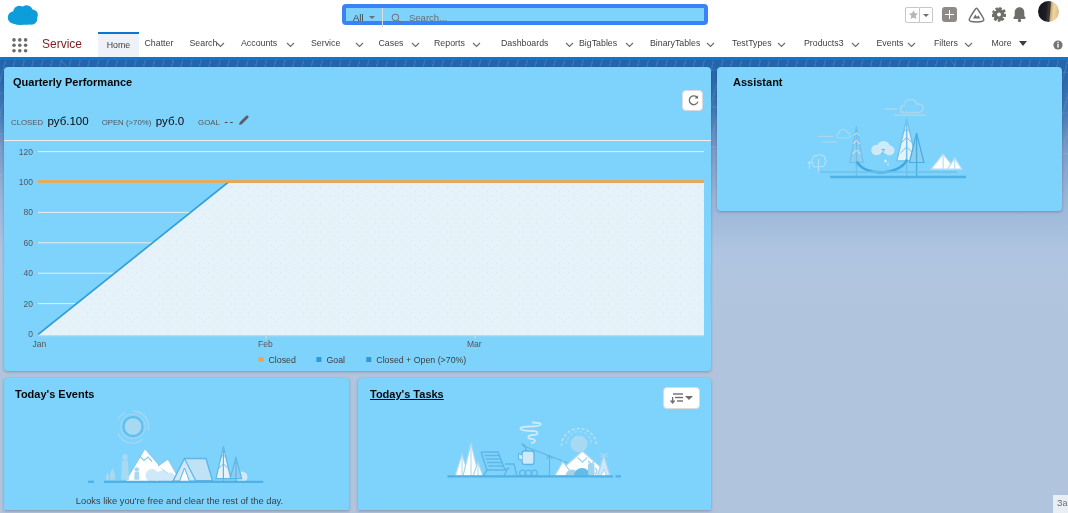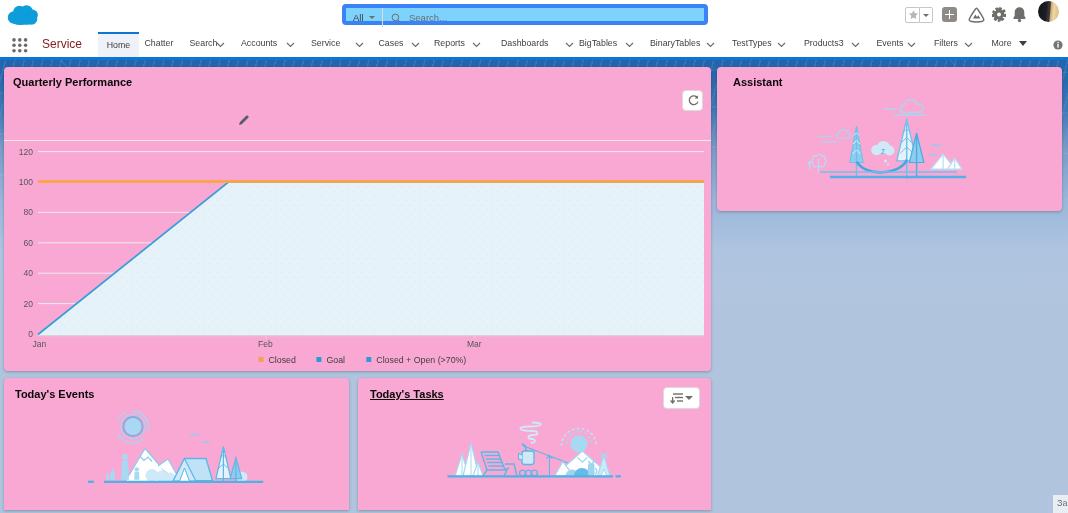--- a/index.html
+++ b/index.html
@@ -16,21 +16,21 @@
 
 #searchbox { position:absolute; left:342px; top:4px; width:366px; height:21px; border:4px solid #3b82f6; border-radius:4px; background:#7dd3fc; }
 #searchbox .all { position:absolute; left:0; top:0; width:37px; height:19px; border-right:1px solid #dddbda; font-size:9.5px; color:#3e3e3c; line-height:19px; padding-left:7px; }
 #searchbox .all:after { content:""; position:absolute; right:7px; top:8px; border-left:3.2px solid transparent; border-right:3.2px solid transparent; border-top:3.8px solid #706e6b; }
 #searchbox .ph { position:absolute; left:63px; top:4px; font-size:9.5px; color:#6b6d70; }
 
 .tab { position:absolute; top:30px; height:26.5px; font-size:8.8px; color:#3e3e3c; line-height:26.5px; white-space:nowrap; }
 #hometab { position:absolute; left:98px; top:31.5px; width:41px; height:25px; background:#eef1f8; border-top:2.5px solid #0b76d3; color:#3e3e3c; font-size:8.8px; text-align:center; line-height:22px; }
 svg.chv { position:absolute; top:42px; }
 
-.card { position:absolute; background:#f9a8d4; border-radius:4px; box-shadow:0 1px 3px rgba(0,0,0,0.25); }
+.card { position:absolute; background:#7dd3fc; border-radius:4px; box-shadow:0 1px 3px rgba(0,0,0,0.25); }
 #qcard { left:4px; top:67px; width:707px; height:304px; }
 #acard { left:717px; top:67px; width:345px; height:144px; }
 #ecard { left:4px; top:378px; width:345px; height:132px; border-radius:4px 4px 0 0; }
 #tcard { left:358px; top:378px; width:353px; height:132px; border-radius:4px 4px 0 0; }
 .ctitle { position:absolute; font-weight:bold; font-size:11px; color:#080707; white-space:nowrap; }
 
 .meta { position:absolute; white-space:nowrap; }
 .mlabel { font-size:7.8px; color:#54565b; }
 .mval { font-size:11.5px; color:#080707; }
 
@@ -184,20 +184,23 @@
 </div>
 
 <svg class="abs" style="left:1053px;top:40px" width="10" height="10" viewBox="0 0 10 10">
     <circle cx="5" cy="5" r="4.6" fill="#747474"></circle>
     <rect x="4.3" y="4" width="1.4" height="3.6" fill="#fff"></rect>
     <rect x="4.3" y="1.9" width="1.4" height="1.4" fill="#fff"></rect>
   </svg>
 
 <div class="card" id="qcard">
   <div class="ctitle" style="left:9px;top:9px;">Quarterly Performance</div>
+  <div class="meta" style="left:7px;top:44px;">
+    <span class="mlabel">CLOSED</span>&nbsp;<span class="mval">руб.100</span><span style="display:inline-block;width:13px;"></span><span class="mlabel">OPEN (&gt;70%)</span>&nbsp;<span class="mval">руб.0</span><span style="display:inline-block;width:12px;"></span><span class="mlabel" style="margin-left:2px;">GOAL</span>&nbsp;<span class="mval" style="color:#3e3e3c;letter-spacing:1.5px;">--</span>
+  </div>
   <svg class="abs" style="left:234px;top:46.5px" width="12" height="12" viewBox="0 0 13 13">
     <path d="M1.2 11.8 L1.9 8.9 L8.9 1.9 C9.4 1.4 10.2 1.4 10.7 1.9 L11.1 2.3 C11.6 2.8 11.6 3.6 11.1 4.1 L4.1 11.1 Z" fill="#5b5b6b"></path>
   </svg>
   <div class="btnbox" style="left:678px;top:23px;width:21px;height:21px;">
     <svg width="13" height="13" viewBox="0 0 13 13" style="margin:3px 0 0 3.5px">
       <path d="M10.6 4.1 A4.4 4.4 0 1 0 10.9 7.6" fill="none" stroke="#706e6b" stroke-width="1.3"></path>
       <path d="M10.9 1.3 L10.9 4.6 L7.6 4.6 Z" fill="#706e6b"></path>
     </svg>
   </div>
   <div class="abs" style="left:0;top:72.5px;width:707px;height:1px;background:#efedec;"></div>
@@ -372,20 +375,21 @@
       <path d="M132 70.7 L139.4 38.4 L146.8 70.7 Z" fill="#e4f2fb"></path>
       <path d="M135 60 L139.4 56 L143.8 60 M136 50 L139.4 47 L142.8 50" fill="none" stroke-width="0.9"></path>
       <path d="M139.4 42 L139.4 74" fill="none"></path>
       <path d="M146.1 70.7 L151.9 49.7 L157.7 70.7 Z" fill="#8ecdf0"></path>
       <path d="M151.9 53 L151.9 74" fill="none"></path>
     </g>
 
     <line x1="20" y1="73.8" x2="179.2" y2="73.8" stroke="#4fb1e4" stroke-width="2.3"></line>
     <line x1="4" y1="73.8" x2="10" y2="73.8" stroke="#4fb1e4" stroke-width="2.3"></line>
   </svg>
+  <div class="emptytxt" style="left:3px;top:118px;width:345px;">Looks like you're free and clear the rest of the day.</div>
 </div>
 
 <div class="card" id="tcard">
   <div class="ctitle" style="left:12px;top:10px;text-decoration:underline;">Today's Tasks</div>
   <div class="btnbox" style="left:305px;top:9px;width:37px;height:22px;">
     <svg width="14" height="13" viewBox="0 0 14 13" style="margin:4px 0 0 6px">
       <g stroke="#706e6b" stroke-width="1.4">
         <line x1="3" y1="2" x2="13" y2="2"></line>
         <line x1="5" y1="5.5" x2="13" y2="5.5"></line>
         <line x1="7" y1="9" x2="13" y2="9"></line>

